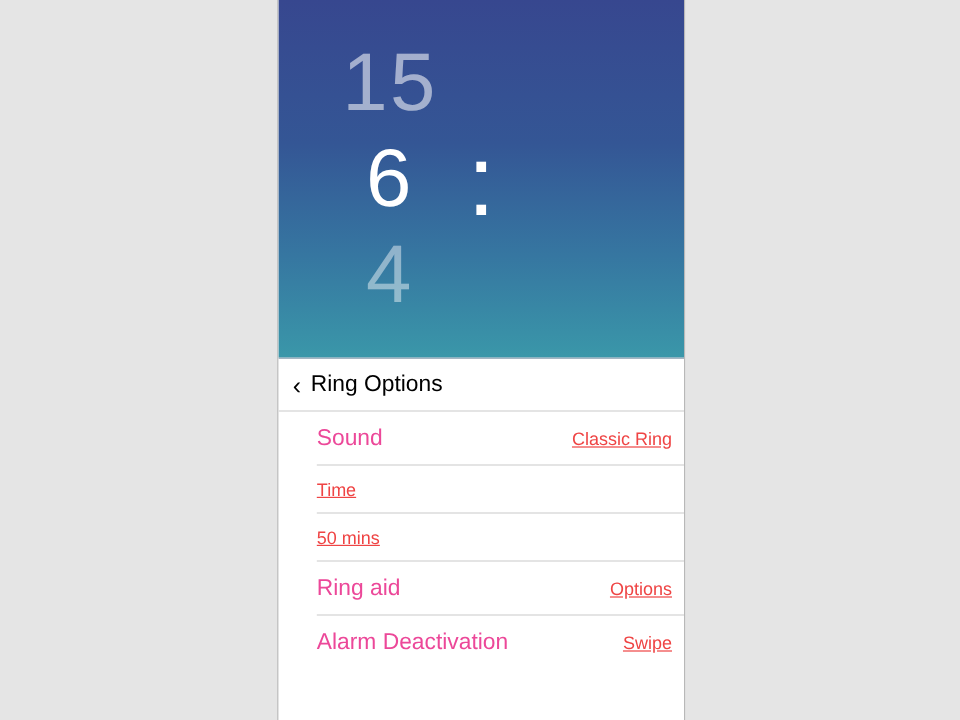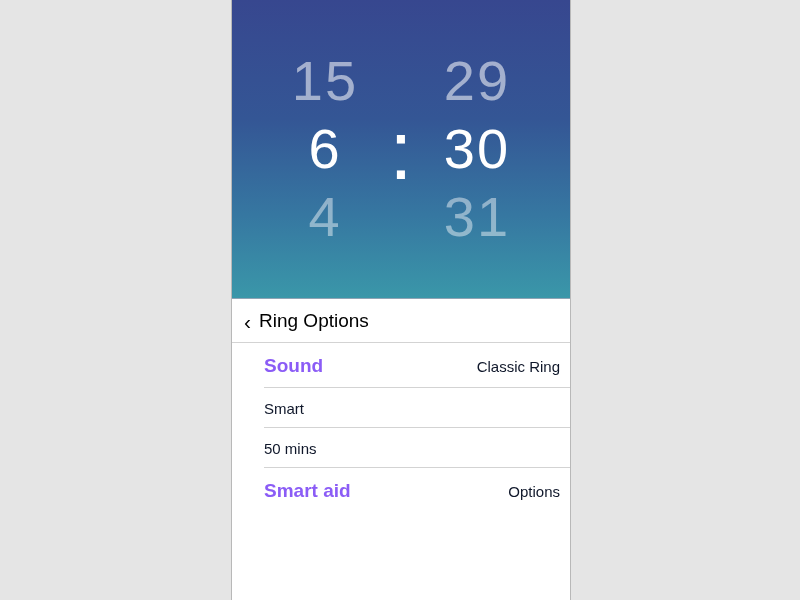--- a/index.html
+++ b/index.html
@@ -31,21 +31,21 @@
     padding:0 26px;
   }
   .col{
     display:flex;
     flex-direction:column;
     align-items:center;
     gap:12px;
   }
   .digit{
     font-weight:100;
-    font-size:56px;
+    font-size:68px;
     line-height:1;
     letter-spacing:2px;
     color:#ffffff;
   }
   .digit.dim1{opacity:.55}
   .digit.dim2{opacity:.45}
   .colon{
     font-weight:100;
     font-size:84px;
     line-height:1;
@@ -75,65 +75,65 @@
     display:flex;
     align-items:baseline;
     justify-content:space-between;
     padding:12px 10px 10px 0;
     margin-left:32px;
     border-bottom:1px solid #d3d3d3;
   }
   .row:last-child{border-bottom:none;}
   .label{
     font-size:19px;
-    color:#8b5cf6;
-    font-weight:700;
+    color:#ec4899;
+    font-weight:400;
   }
   .value{
     font-size:15px;
-    color:#0f172a;
+    color:#ef4444;
+    text-decoration:underline;
     font-weight:300;
   }
 </style>
 </head>
 <body>
 
 <div class="phone">
 
   <div class="picker">
     <div class="picker-grid">
       <div class="col">
         <div class="digit dim1">15</div>
         <div class="digit">6</div>
         <div class="digit dim2">4</div>
       </div>
       <div class="colon">:</div>
-      <div class="col">
-        <div class="digit dim1">29</div>
-        <div class="digit">30</div>
-        <div class="digit dim2">31</div>
-      </div>
     </div>
   </div>
 
   <div class="header">
     <span class="chevron">‹</span>
     <span>Ring Options</span>
   </div>
 
   <div class="rows">
     <div class="row">
       <span class="label">Sound</span>
       <span class="value">Classic Ring</span>
     </div>
     <div class="row">
-      <span class="value">Smart</span>
+      <span class="value">Time</span>
     </div>
     <div class="row">
       <span class="value">50 mins</span>
     </div>
     <div class="row">
-      <span class="label">Smart aid</span>
+      <span class="label">Ring aid</span>
       <span class="value">Options</span>
+    </div>
+    <div class="row">
+      <span class="label">Alarm Deactivation</span>
+      <span class="value">Swipe</span>
     </div>
   </div>
 
 </div>
 
 </body></html>

